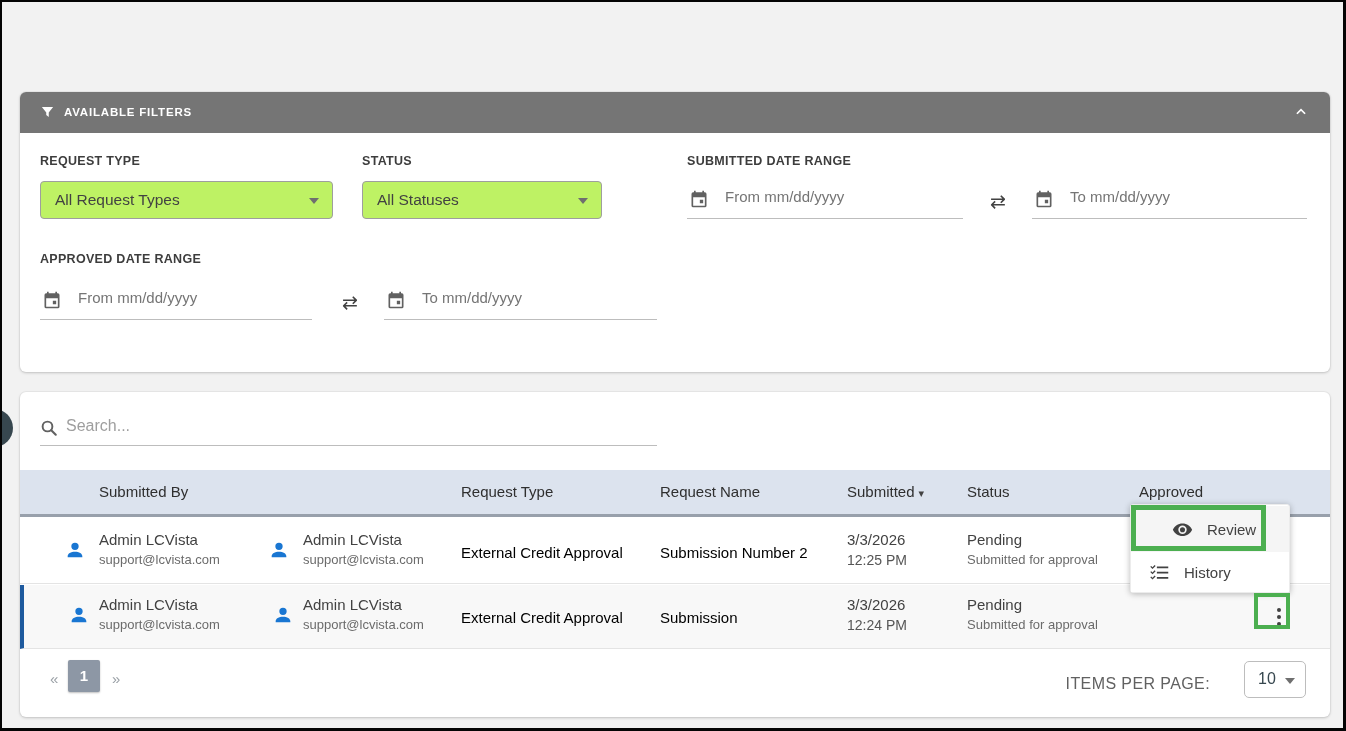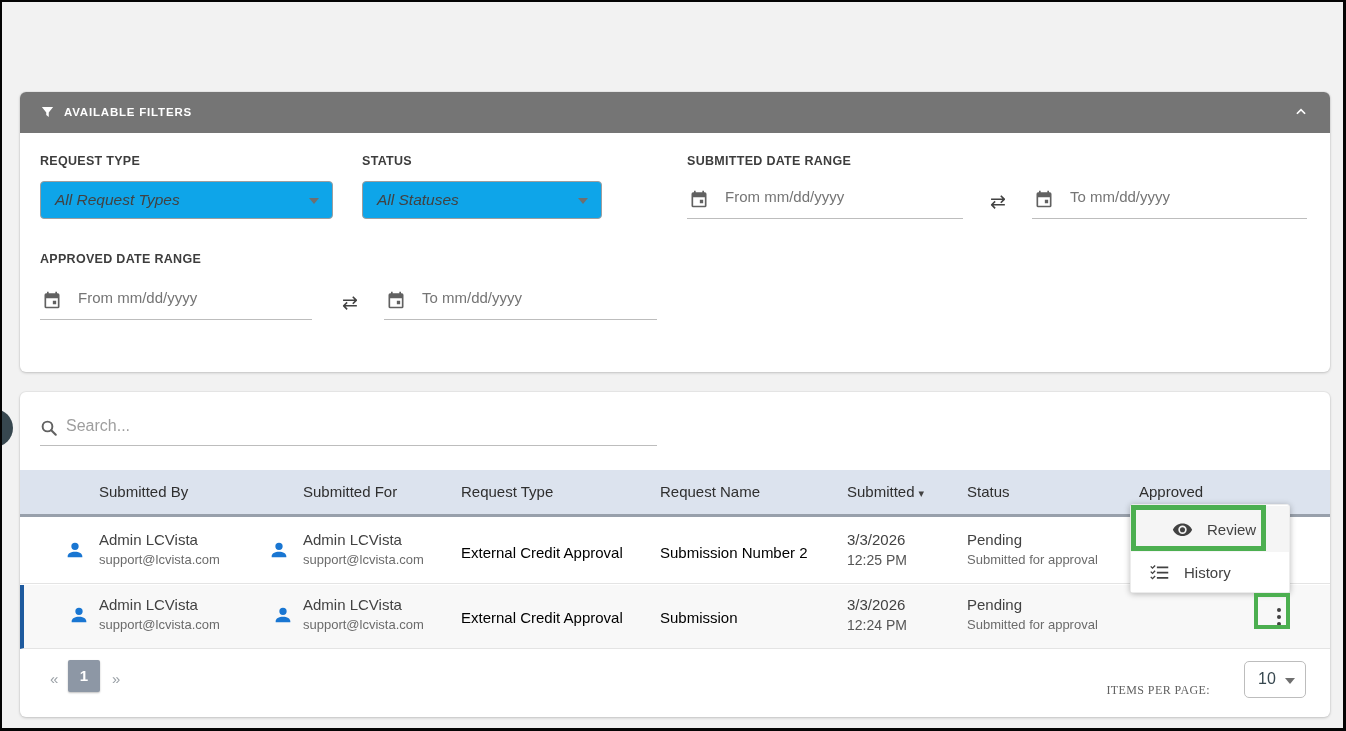--- a/index.html
+++ b/index.html
@@ -26,21 +26,21 @@
   
   .filter-bar { position:absolute; left:0; top:0; width:100%; height:41px; background:#757575;
                 border-radius:6px 6px 0 0; }
   .filter-bar-title { position:absolute; left:44px; top:14px; color:#fff; font-size:11.5px;
                       font-weight:bold; letter-spacing:.8px; }
   .funnel { position:absolute; left:20px; top:13px; }
   .bar-chevron { position:absolute; right:22px; top:13px; cursor:pointer; }
 
   .f-label { position:absolute; font-size:12.5px; font-weight:bold; color:#3d3d3d; letter-spacing:.3px; }
   .selectbox { position:absolute; height:38px; border:1px solid #9e9e9e; border-radius:4px;
-               background:#0ea5e9; cursor:pointer;font-style:italic; }
+               background:#bef264; cursor:pointer; }
   .selectbox .val { position:absolute; left:14px; top:9px; font-size:15.5px; color:#424242; }
   .caret-down { position:absolute; right:13px; top:16px; width:0; height:0;
                 border-left:5px solid transparent; border-right:5px solid transparent;
                 border-top:6px solid #6f6f6f; }
   .datefield { position:absolute; height:38px; border-bottom:1px solid #bdbdbd; }
   .datefield input { position:absolute; left:38px; top:7px; width:calc(100% - 40px); border:none; outline:none;
                      font-size:15px; color:#616161; font-family:"Liberation Sans", sans-serif; background:transparent; }
   .datefield input::placeholder { color:#757575; opacity:1; }
   .cal-icon { position:absolute; left:2px; top:8px; }
   .swap { position:absolute; font-size:19px; color:#424242; cursor:default; }
@@ -75,21 +75,21 @@
   .kebab { position:absolute; left:1243px; top:14px; width:24px; height:36px; display:flex;
            flex-direction:column; align-items:center; justify-content:center; gap:3px; cursor:pointer; }
   .kebab i { width:4px; height:4px; border-radius:50%; background:#424242; }
 
   
   .pg-prev, .pg-next { position:absolute; top:278px; font-size:15px; color:#9aa0a6; cursor:pointer; }
   .pg-prev { left:30px; } .pg-next { left:92px; }
   .pg-page { position:absolute; left:48px; top:268px; width:32px; height:32px; background:#8d97a5;
              color:#fff; font-size:15px; font-weight:bold; text-align:center; line-height:32px;
              border-radius:2px; box-shadow:0 1px 2px rgba(0,0,0,.25); cursor:pointer; }
-  .ipp-label { position:absolute; right:120px; top:291px; font-size:12px; color:#616161; letter-spacing:.4px;font-family:Liberation Serif, serif; }
+  .ipp-label { position:absolute; right:120px; top:283px; font-size:16px; color:#616161; letter-spacing:.4px; }
   .ipp-select { position:absolute; left:1224px; top:269px; width:62px; height:37px; border:1px solid #bdbdbd;
                 border-radius:5px; background:#fff; cursor:pointer; }
   .ipp-select .val { position:absolute; left:13px; top:8px; font-size:16px; color:#37474f; }
   .ipp-select .caret-down { right:10px; top:16px; }
 
   
   .ctx-menu { position:absolute; left:1128px; top:502px; width:160px; height:89px; background:#fff;
               border-radius:3px; box-shadow:0 1px 6px rgba(0,0,0,.28); border:1px solid #ececec; z-index:20; }
   .ctx-item { position:absolute; left:0; width:100%; display:flex; align-items:center; gap:14px;
               padding-left:18px; cursor:pointer; font-size:15px; color:#424242; }
@@ -182,21 +182,20 @@
     <div class="search-wrap">
       <svg width="18" height="18" viewBox="0 0 24 24">
         <circle cx="10" cy="10" r="6.5" fill="none" stroke="#616161" stroke-width="2.6"></circle>
         <line x1="15" y1="15" x2="21" y2="21" stroke="#616161" stroke-width="2.8" stroke-linecap="round"></line>
       </svg>
       <input placeholder="Search..." style="">
     </div>
 
     <div class="thead">
       <span class="th c-by">Submitted By</span>
-      <span class="th c-for">Submitted For</span>
       <span class="th c-type">Request Type</span>
       <span class="th c-name">Request Name</span>
       <span class="th c-sub">
         <span>Submitted</span><span class="sort-caret">▾</span>
       </span>
       <span class="th c-status">Status</span>
       <span class="th c-appr">Approved</span>
     </div>
 
     <div class="trow" id="row-0">

